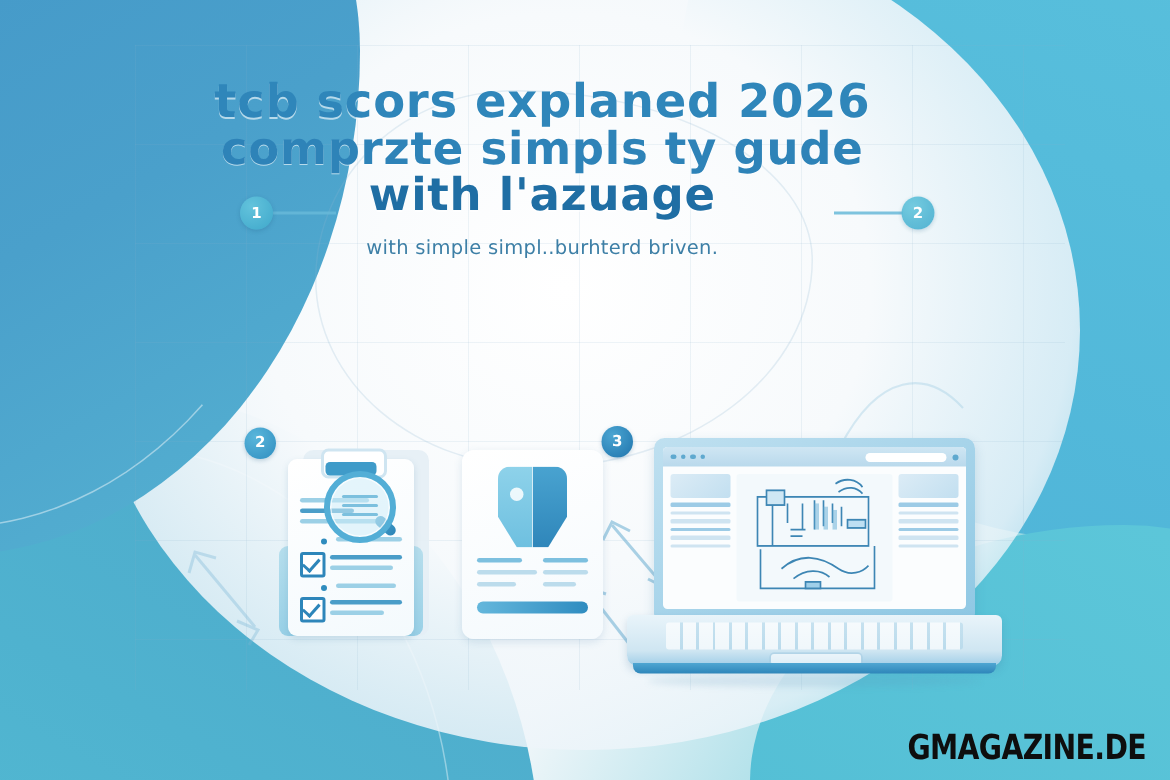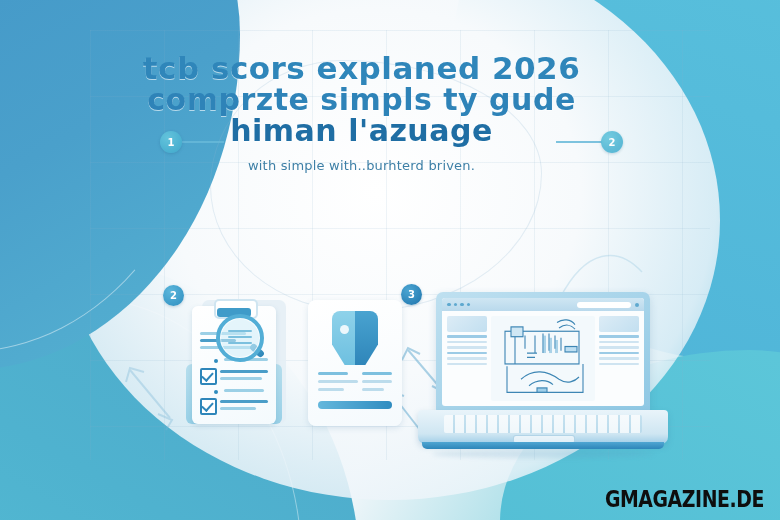--- a/index.html
+++ b/index.html
@@ -233,24 +233,24 @@
     </g>
   </svg>
   <svg class="bg-arrow" style="left:556px;top:238px;opacity:.3;" width="90" height="70" viewBox="0 0 90 70">
     <path d="M4 60 C 30 10, 62 8, 86 34" stroke="#8cc2dd" stroke-width="1.5" fill="none"></path>
   </svg>
 
   <div class="header">
     <div class="title-row">
       <div class="title-line title-1">tcb scors explaned 2026</div>
       <div class="title-line title-2">comprzte simpls ty gude</div>
-      <div class="title-line title-3">himan l'azuage</div>
+      <div class="title-line title-3">with l'azuage</div>
     </div>
     <div class="subtitle">
-      <div>with simple with..burhterd briven.</div>
+      <div>with simple simpl..burhterd briven.</div>
     </div>
   </div>
 
   <div class="connector conn-left"></div>
   <div class="connector conn-right"></div>
   <div class="badge badge-1">1</div>
   <div class="badge badge-top-right">2</div>
   <div class="badge badge-2">2</div>
   <div class="badge badge-3">3</div>
 

